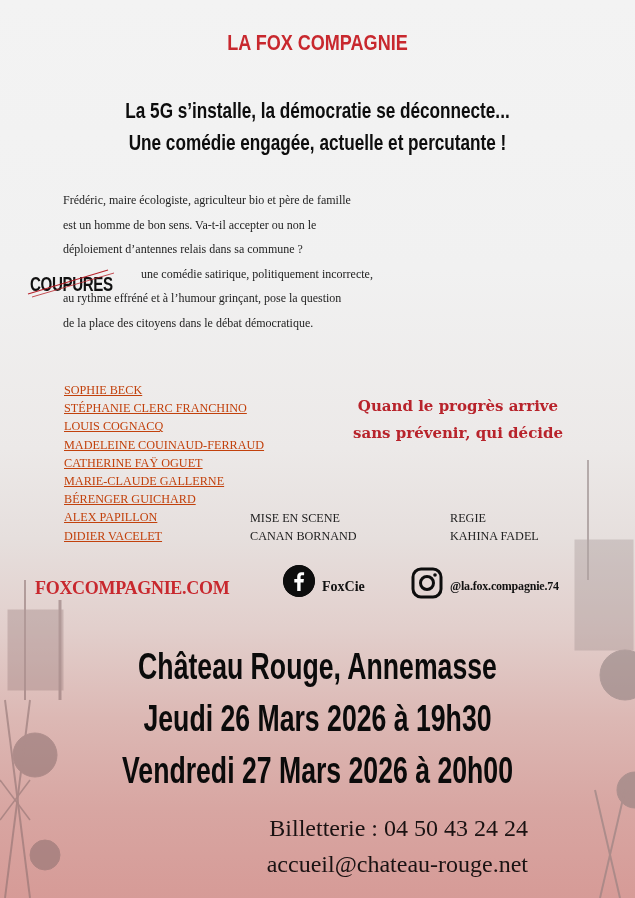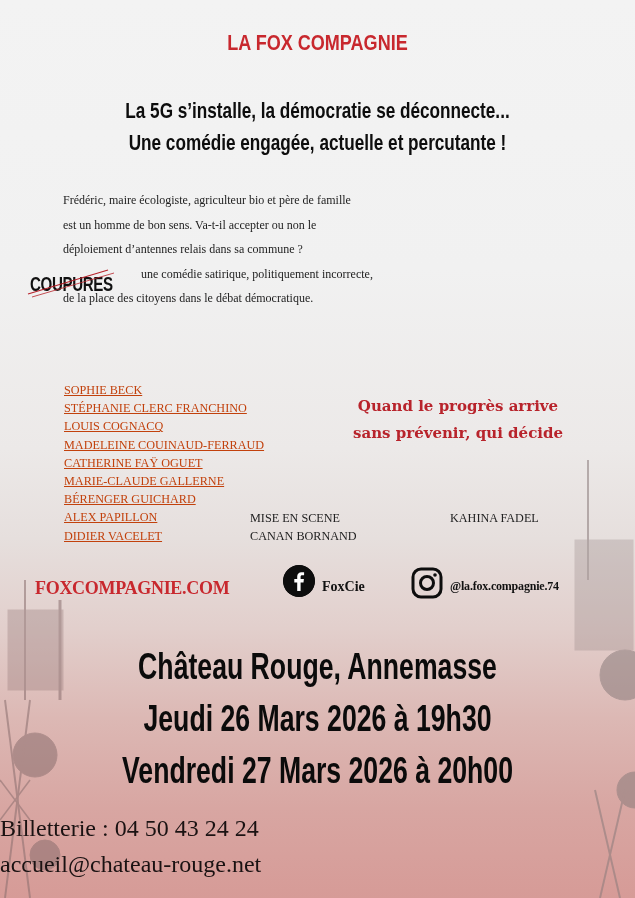--- a/index.html
+++ b/index.html
@@ -79,21 +79,21 @@
       letter-spacing: -0.2px;
     }
     .event {
       position: absolute; top: 641px; left: 0; width: 635px; text-align: center;
       font-family: "Liberation Sans", sans-serif; font-weight: bold;
       font-size: 36px; line-height: 52px; color: #0b0b0b;
       transform: scaleX(0.74); transform-origin: center;
     }
     .event div { white-space: nowrap; }
     .tickets {
-      position: absolute; top: 810px; left: 0; width: 528px; text-align: left;
+      position: absolute; top: 810px; left: 0; width: 528px; text-align: right;
       font-family: "Liberation Serif", serif; font-size: 24px; line-height: 36px; color: #1a1212;
     }
   </style>
 </head>
 <body>
 
 <svg class="bg-antenna" style="left:0; top:580px;" width="90" height="318" viewBox="0 0 90 318">
   <g fill="#8a6e6e" stroke="#8a6e6e">
     <rect x="8" y="30" width="55" height="80" opacity="0.55"></rect>
     <line x1="25" y1="0" x2="25" y2="120" stroke-width="2"></line>
@@ -122,20 +122,21 @@
 <div class="tagline">
   <div>La 5G s’installe, la démocratie se déconnecte...</div>
   <div>Une comédie engagée, actuelle et percutante !</div>
 </div>
 
 <div class="synopsis">
   <span class="line">Frédéric, maire écologiste, agriculteur bio et père de famille</span>
   <span class="line">est un homme de bon sens. Va-t-il accepter ou non le</span>
   <span class="line">déploiement d’antennes relais dans sa commune ?</span>
   <span class="line" style="padding-left:78px;">une comédie satirique, politiquement incorrecte,</span>
+  <span class="line">au rythme effréné et à l’humour grinçant, pose la question</span>
   <span class="line">de la place des citoyens dans le débat démocratique.</span>
 </div>
 
 <div class="coupures">COUPURES</div>
 <svg class="coupures-slash" viewBox="0 0 110 30">
   <line x1="2" y1="26" x2="82" y2="2" stroke="#b8232b" stroke-width="1.2"></line>
   <line x1="6" y1="29" x2="88" y2="5" stroke="#b8232b" stroke-width="0.8"></line>
 </svg>
 
 <div class="cast">
@@ -148,20 +149,21 @@
   <div>BÉRENGER GUICHARD</div>
   <div>ALEX PAPILLON</div>
   <div>DIDIER VACELET</div>
 </div>
 
 <div class="credit mise">
   <div>MISE EN SCENE</div>
   <div>CANAN BORNAND</div>
 </div>
 <div class="credit regie">
+  <div>REGIE</div>
   <div>KAHINA FADEL</div>
 </div>
 
 <div class="quote">
   <div>Quand le progrès arrive</div>
   <div>sans prévenir, qui décide</div>
 </div>
 
 <div class="website">FOXCOMPAGNIE.COM</div>
 

